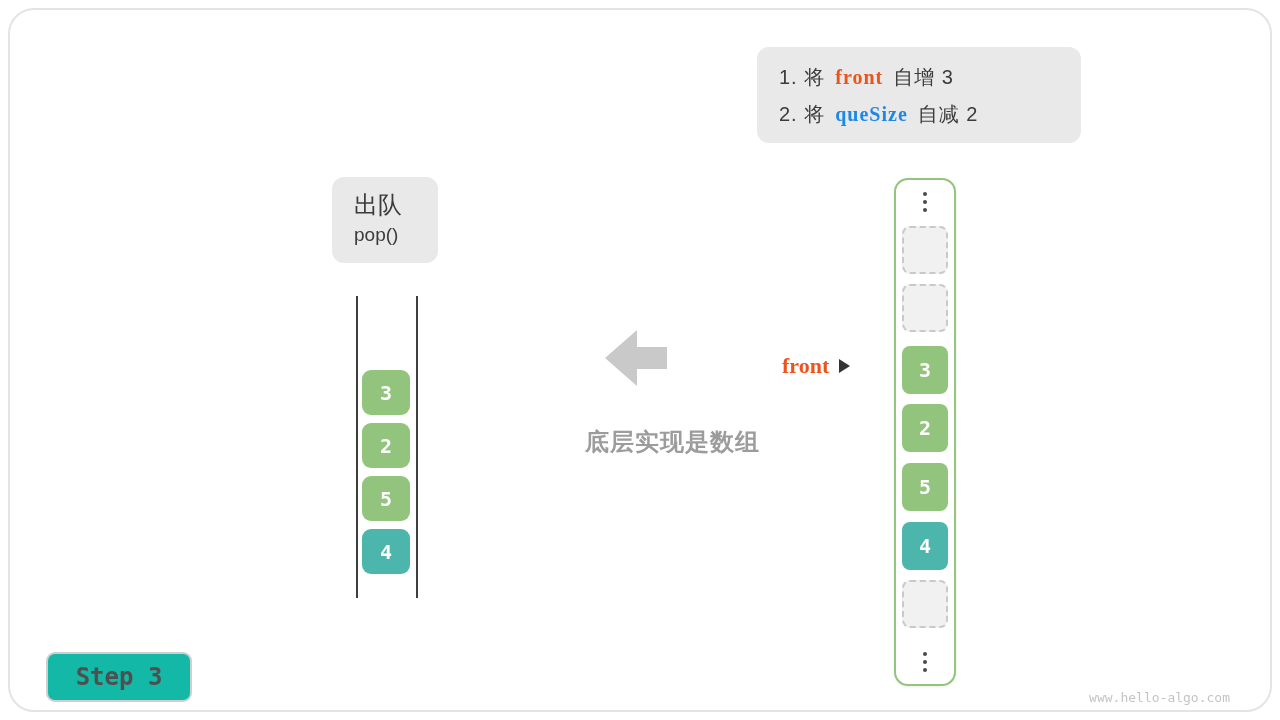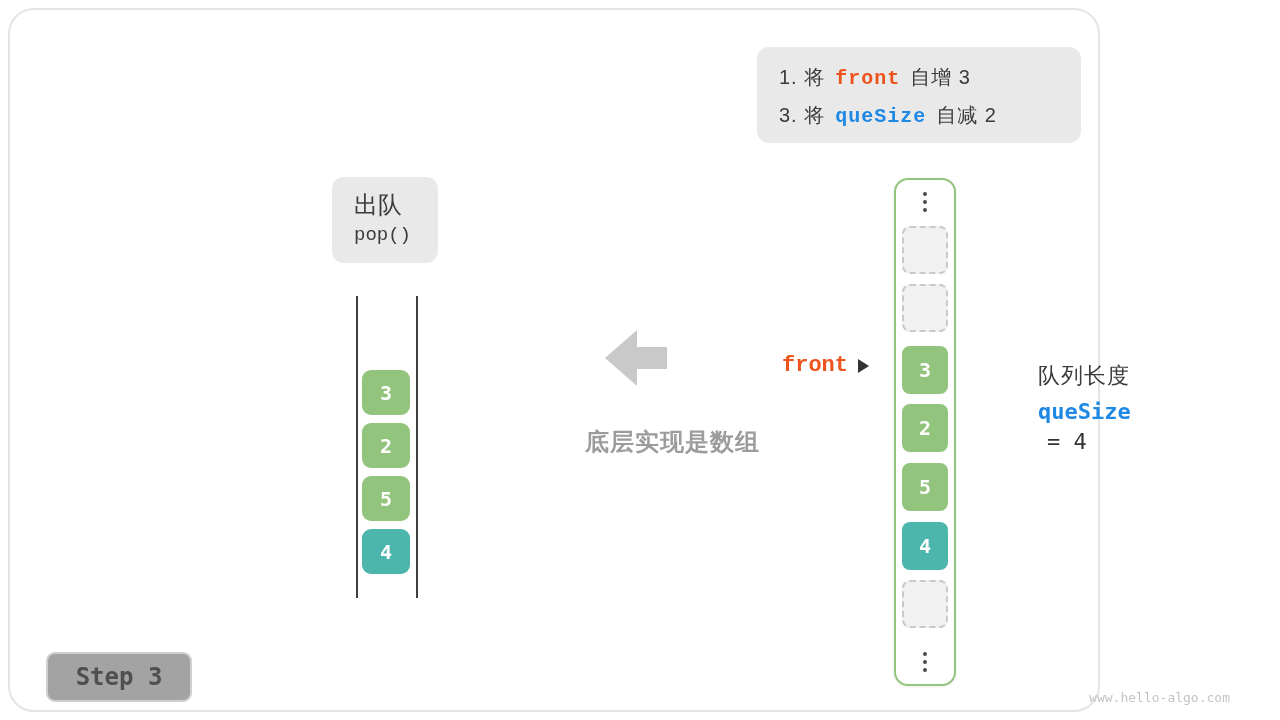--- a/index.html
+++ b/index.html
@@ -10,39 +10,39 @@
     --text-dark:#3b3b3b;
     --text-gray:#9c9c9c;
     --box-bg:#e9e9e9;
     --arrow-gray:#c9c9c9;
     --dash-gray:#c9c9c9;
     --wall-gray:#3f3f3f;
   }
   *{margin:0;padding:0;box-sizing:border-box;}
   html,body{width:1280px;height:720px;background:#ffffff;overflow:hidden;
     font-family:"Liberation Sans",sans-serif;color:var(--text-dark);}
-  .mono{font-family:Liberation Mono, monospace;}
+  .mono{font-family:Liberation Serif, serif;}
 
-  .card{position:absolute;left:8px;top:8px;width:1092px;height:704px;
+  .card{position:absolute;left:8px;top:8px;width:1264px;height:704px;
     background:#fff;border:2px solid #e4e4e4;border-radius:26px;}
 
   
   .note-box{position:absolute;left:747px;top:37px;width:324px;height:96px;
     background:var(--box-bg);border-radius:12px;padding:12px 0 0 22px;}
   .note-line{display:flex;align-items:baseline;font-size:20px;line-height:37px;
     letter-spacing:1px;}
   .note-line .code{margin:0 10px;font-weight:bold;font-size:20px;}
   .code.orange{color:var(--orange);}
   .code.blue{color:var(--blue);}
 
   
   .op-box{position:absolute;left:322px;top:167px;width:106px;height:86px;
     background:var(--box-bg);border-radius:12px;padding:12px 0 0 22px;}
   .op-box .t1{font-size:24px;line-height:31px;}
-  .op-box .t2{font-size:19px;line-height:30px;font-family:Liberation Mono, monospace;}
+  .op-box .t2{font-size:19px;line-height:30px;font-family:Liberation Sans, sans-serif;}
 
   
   .queue-wall{position:absolute;width:2px;height:302px;top:286px;background:var(--wall-gray);}
   .wall-left{left:346px;}
   .wall-right{left:406px;}
   .qcell{position:absolute;left:352px;width:48px;height:45px;border-radius:9px;
     display:flex;align-items:center;justify-content:center;color:#fff;
     font-family:"DejaVu Sans Mono",monospace;font-weight:bold;font-size:20px;}
   .qcell.green{background:var(--green);}
   .qcell.teal{background:var(--teal);}
@@ -81,41 +81,41 @@
 
   
   .right-info{position:absolute;left:1028px;top:351px;}
   .right-info .t1{font-size:22px;line-height:30px;letter-spacing:1px;margin-bottom:6px;}
   .right-info .t2{font-size:22px;line-height:30px;font-family:"DejaVu Sans Mono",monospace;}
   .right-info .t2 .code{font-weight:bold;}
   .right-info .t2 .val{color:#333;margin-left:9px;}
 
   
   .step-badge{position:absolute;left:36px;top:642px;width:146px;height:50px;
-    background:#a3a3a3;border:2px solid #cfcfcf;border-radius:9px;
+    background:#14b8a6;border:2px solid #cfcfcf;border-radius:9px;
     display:flex;align-items:center;justify-content:center;
     font-family:"DejaVu Sans Mono",monospace;font-weight:bold;font-size:24px;color:#4f4f4f;}
 
   
   .watermark{position:absolute;left:1020px;top:680px;width:200px;text-align:right;
     font-family:"DejaVu Sans Mono",monospace;font-size:13px;color:#c4c4c4;}
 </style>
 </head>
 <body>
 
 <div class="card">
 
   <div class="note-box">
     <div class="note-line">
       <span>1. 将</span>
       <span class="code orange mono">front</span>
       <span>自增 3</span>
     </div>
     <div class="note-line">
-      <span>3. 将</span>
+      <span>2. 将</span>
       <span class="code blue mono">queSize</span>
       <span>自减 2</span>
     </div>
   </div>
 
   <div class="op-box">
     <div class="t1">出队</div>
     <div class="t2">pop()</div>
   </div>
 
@@ -152,27 +152,20 @@
     <div class="acell green" style="top:283px">5</div>
     <div class="acell teal" style="top:342px">4</div>
     <div class="acell empty" style="top:400px"></div>
     <div class="dots dots-bottom">
         <i></i>
         <i></i>
         <i></i>
       </div>
   </div>
 
-  <div class="right-info">
-    <div class="t1">队列长度</div>
-    <div class="t2">
-      <span class="code blue">queSize</span>
-      <span class="val">= 4</span>
-    </div>
-  </div>
 
   <div class="step-badge">
     <span>Step 3</span>
   </div>
 
   <div class="watermark">www.hello-algo.com</div>
 
 </div>
 
 </body></html>

